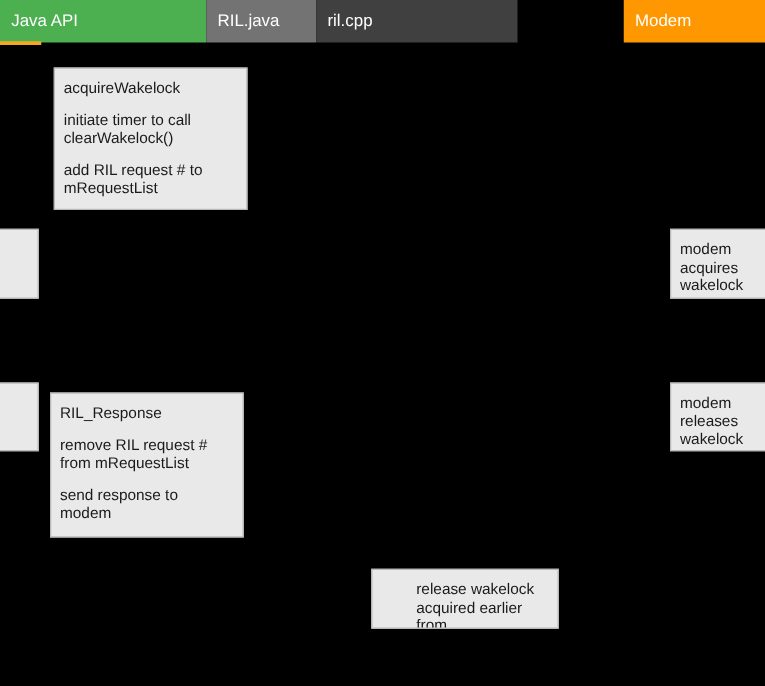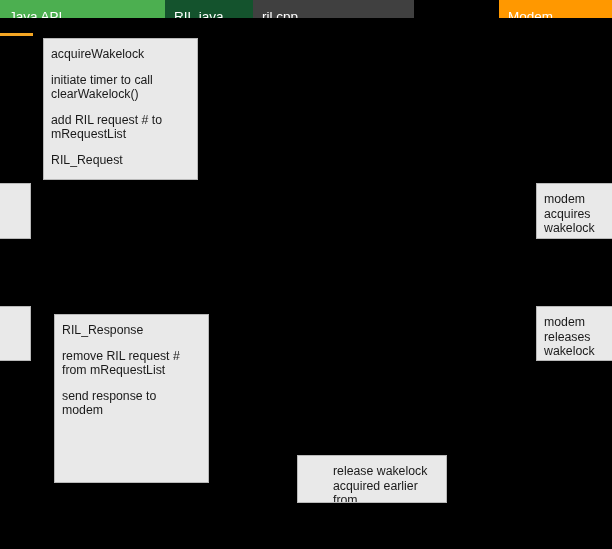--- a/index.html
+++ b/index.html
@@ -19,31 +19,31 @@
   .lane-header {
     position: absolute;
     left: 0;
     top: 0;
     width: 612px;
     height: 33px;
   }
   .lane-tab {
     position: absolute;
     top: 0;
-    height: 18px;
+    height: 34px;
     color: #ffffff;
     font-size: 13.5px;
     line-height: 33px;
     white-space: nowrap;
     box-sizing: border-box;
     padding-left: 9px;
     overflow: hidden;
   }
   .tab-javaapi  { left: 0px;   width: 165px; background: #4caf50; }
-  .tab-riljava  { left: 165px; width: 88px;  background: #14532d; }
+  .tab-riljava  { left: 165px; width: 88px;  background: #737373; }
   .tab-rilcpp   { left: 253px; width: 161px; background: #404040; }
   .tab-vendor   { left: 414px; width: 85px;  background: #9e9e9e; }
   .tab-modem    { left: 499px; width: 113px; background: #ff9800; }
 
   .orange-underline {
     position: absolute;
     left: 0;
     top: 33px;
     width: 33px;
     height: 3px;
@@ -63,22 +63,22 @@
     overflow: hidden;
   }
   .note p {
     margin: 0 0 11px 0;
     white-space: pre-line;
   }
   .note p:last-child { margin-bottom: 0; }
   .note p.bold { font-weight: normal; }
 
   
-  .note-ril-request  { left: 43px;  top: 38px;  width: 155px; height: 142px; }
-  .note-ril-response { left: 54px;  top: 314px; width: 155px; height: 169px; }
+  .note-ril-request  { left: 43px;  top: 54px;  width: 155px; height: 114px; }
+  .note-ril-response { left: 40px;  top: 314px; width: 155px; height: 116px; }
 
   .note-left-clip-1  { left: -28px; top: 183px; width: 59px;  height: 56px; }
   .note-left-clip-2  { left: -28px; top: 306px; width: 59px;  height: 55px; }
 
   .note-modem-acq    { left: 536px; top: 183px; width: 104px; height: 56px; }
   .note-modem-rel    { left: 536px; top: 306px; width: 104px; height: 55px; }
 
   .note-release-wl   { left: 297px; top: 455px; width: 150px; height: 48px; padding-left: 35px; }
 </style>
 </head>

